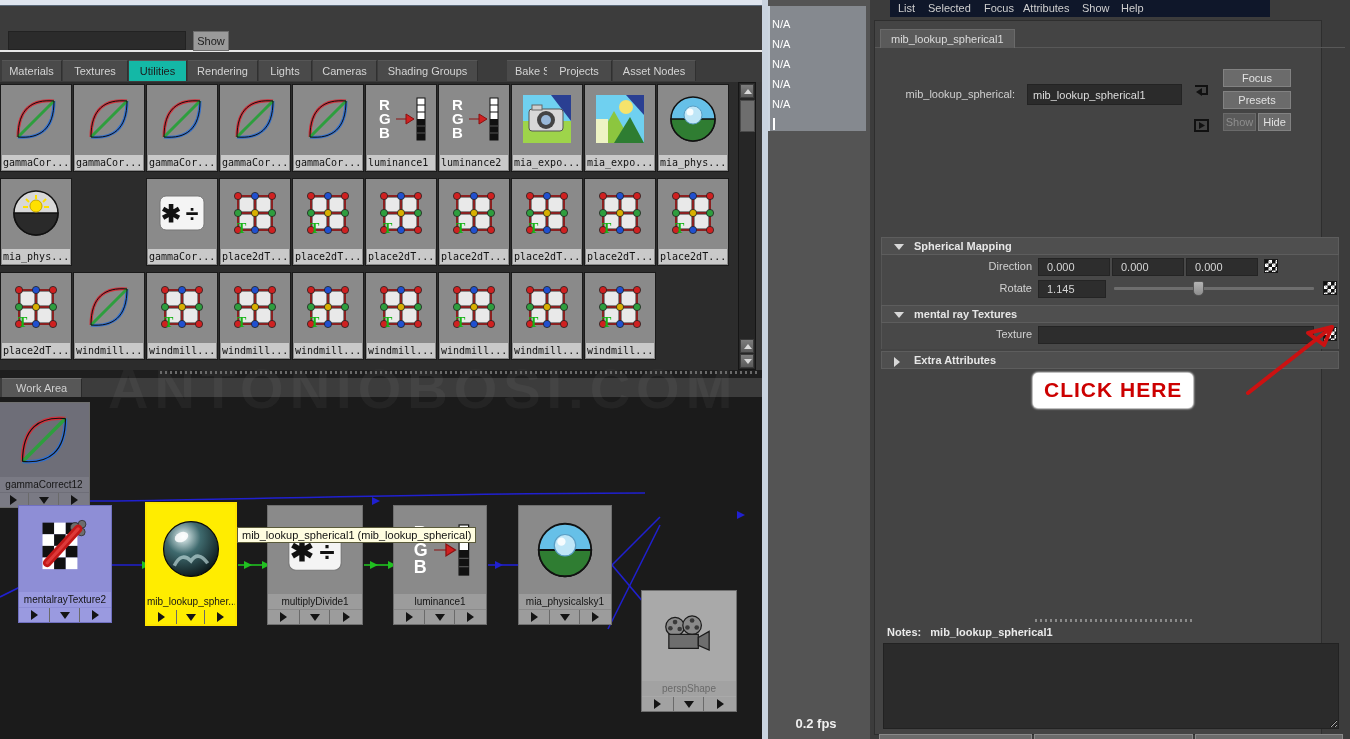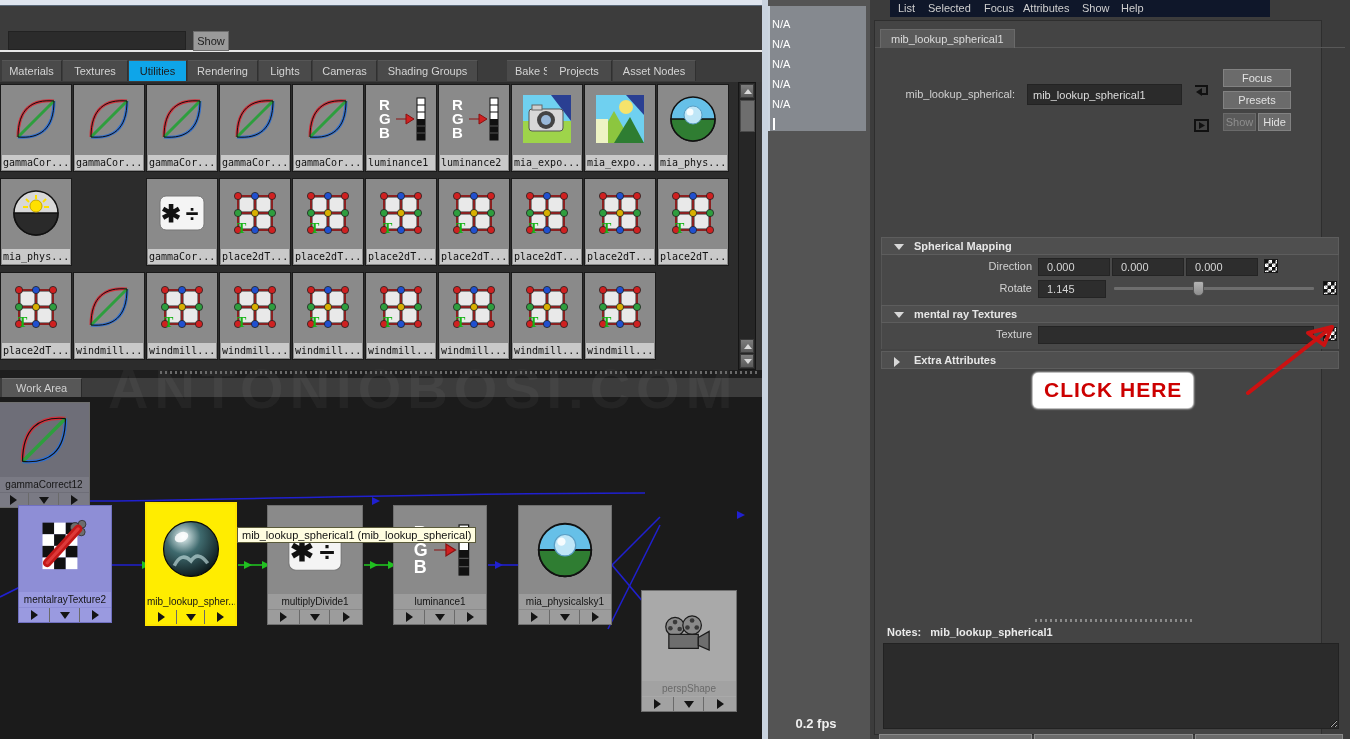--- a/index.html
+++ b/index.html
@@ -44,21 +44,21 @@
     position: absolute; left: 0; top: 60px; width: 762px; height: 22px;
     background: #3c3c3c;
   }
   .hs-tab {
     position: absolute; top: 0; height: 21px; line-height: 20px;
     background: #4a4a4a; color: #d4d4d4; font-size: 11px;
     text-align: center; border-right: 1px solid #303030;
     border-top: 1px solid #565656;
     cursor: default; white-space: nowrap;
   }
-  .hs-tab.active { background: #0ea5e9; color: #1c1c1c; }
+  .hs-tab.active { background: #14b8a6; color: #1c1c1c; }
 
   
   .hs-browser {
     position: absolute; left: 0; top: 82px; width: 738px; height: 288px;
     background: #2c2c2c; overflow: hidden;
   }
   .node-cell {
     position: absolute; width: 72px; height: 88px; background: #8a8a8a;
     border: 1px solid #1a1a1a;
   }

